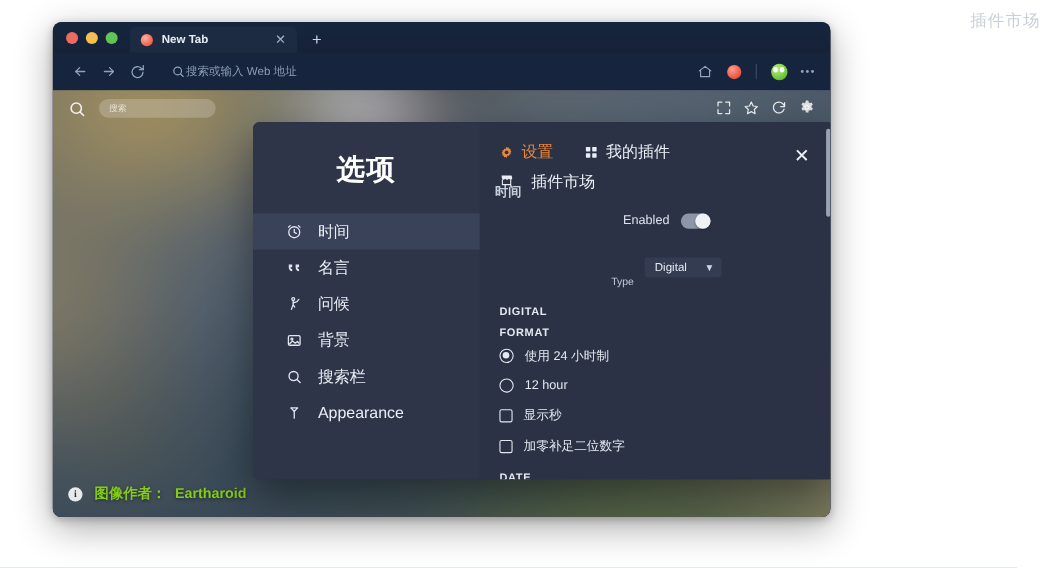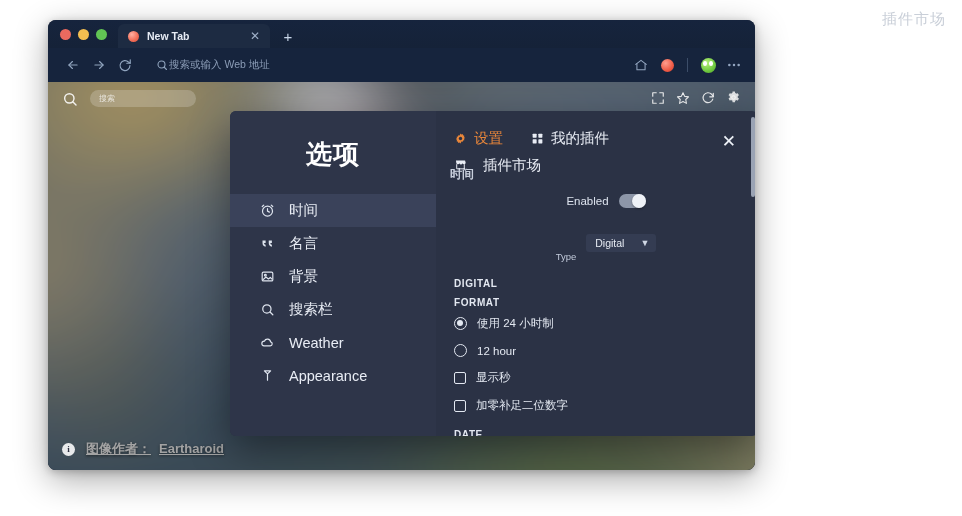--- a/index.html
+++ b/index.html
@@ -207,23 +207,22 @@
     z-index: 3;
   }
   .credit-icon {
     width: 13px; height: 13px; border-radius: 50%;
     background: rgba(255,255,255,0.88);
     color: #2c3040; font-size: 9px; font-weight: bold;
     display: flex; align-items: center; justify-content: center;
     font-family: "Liberation Serif", serif;
   }
   .credit-text {
-    color: #a3a3a3; font-size: 13px; font-weight: bold;
+    color: #84cc16; font-size: 13px; font-weight: bold;
     text-shadow: 0 1px 3px rgba(0,0,0,0.5);
-    text-decoration: underline;
   }
   .credit-text .name { margin-left: 8px; }
 
   
   .modal {
     position: absolute;
     left: 182px; top: 29px;
     width: 528px; height: 325px;
     background: #2b3245;
     border-radius: 6px;
@@ -564,20 +563,30 @@
 
             <div class="m-item">
               <span class="m-ico">
                 <svg width="15" height="15" viewBox="0 0 24 24" fill="currentColor">
                     <path d="M4 7h5v4H6.6c0 1.7.7 2.6 2.4 2.8V17C5.8 16.7 4 14.6 4 11.1V7zm10 0h5v4h-2.4c0 1.7.7 2.6 2.4 2.8V17c-3.2-.3-5-2.4-5-5.9V7z"></path>
                   </svg>
               </span>
               <span class="m-lbl">名言</span>
             </div>
 
+            <div class="m-item">
+              <span class="m-ico">
+                <svg width="15" height="15" viewBox="0 0 24 24" fill="none" stroke="currentColor" stroke-width="1.9" stroke-linecap="round" stroke-linejoin="round">
+                    <circle cx="10.5" cy="4.6" r="2.1"></circle>
+                    <path d="M10.5 7.6v5m0 0l-2.6 7m2.6-7l2.2 3.6"></path>
+                    <path d="M10.5 10.2L16 8.2l2.6-3.2"></path>
+                  </svg>
+              </span>
+              <span class="m-lbl">问候</span>
+            </div>
 
             <div class="m-item">
               <span class="m-ico">
                 <svg width="15" height="15" viewBox="0 0 24 24" fill="none" stroke="currentColor" stroke-width="1.9" stroke-linejoin="round">
                     <rect x="3.5" y="5" width="17" height="14" rx="2"></rect>
                     <circle cx="8.6" cy="10" r="1.4"></circle>
                     <polyline points="4.5 17.5 9.5 12.8 13.5 16 16.5 13.5 19.5 16.5"></polyline>
                   </svg>
               </span>
               <span class="m-lbl">背景</span>
@@ -587,28 +596,20 @@
               <span class="m-ico">
                 <svg width="15" height="15" viewBox="0 0 24 24" fill="none" stroke="currentColor" stroke-width="2" stroke-linecap="round">
                     <circle cx="11" cy="11" r="6.6"></circle>
                     <line x1="16" y1="16" x2="20.5" y2="20.5"></line>
                   </svg>
               </span>
               <span class="m-lbl">搜索栏</span>
             </div>
 
 
-            <div class="m-item">
-              <span class="m-ico">
-                <svg width="15" height="15" viewBox="0 0 24 24" fill="none" stroke="currentColor" stroke-width="1.9" stroke-linejoin="round" stroke-linecap="round">
-                    <path d="M6.5 17.5a3.8 3.8 0 0 1 .5-7.6 5.2 5.2 0 0 1 10 1.1 3.3 3.3 0 0 1-.6 6.5z"></path>
-                  </svg>
-              </span>
-              <span class="m-lbl">Weather</span>
-            </div>
 
             <div class="m-item">
               <span class="m-ico">
                 <svg width="15" height="15" viewBox="0 0 24 24" fill="none" stroke="currentColor" stroke-width="1.9" stroke-linecap="round" stroke-linejoin="round">
                     <path d="M7 4.5h10l-5 5z"></path>
                     <line x1="12" y1="9.5" x2="12" y2="19.5"></line>
                   </svg>
               </span>
               <span class="m-lbl">Appearance</span>
             </div>

